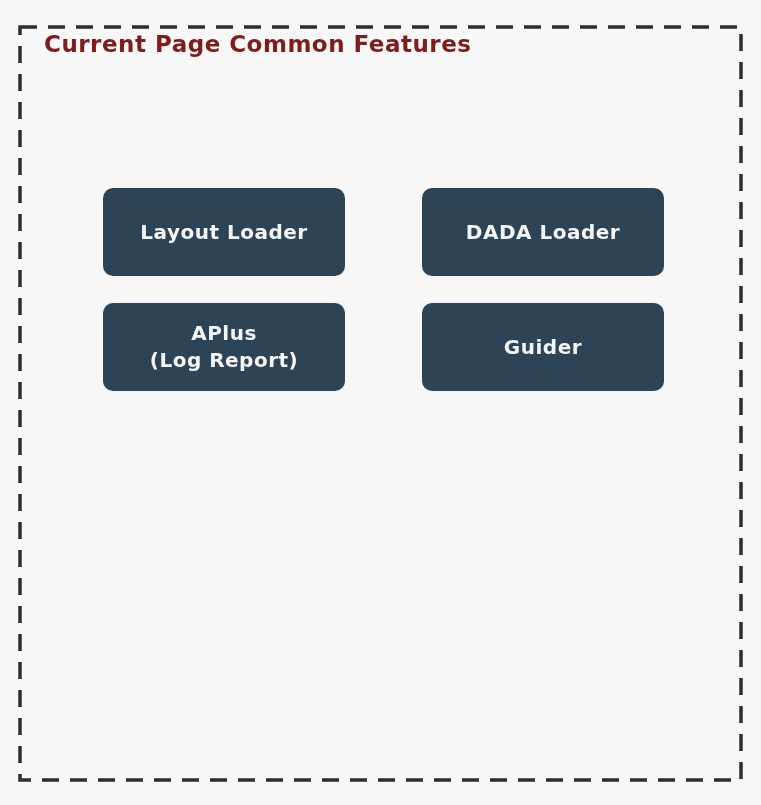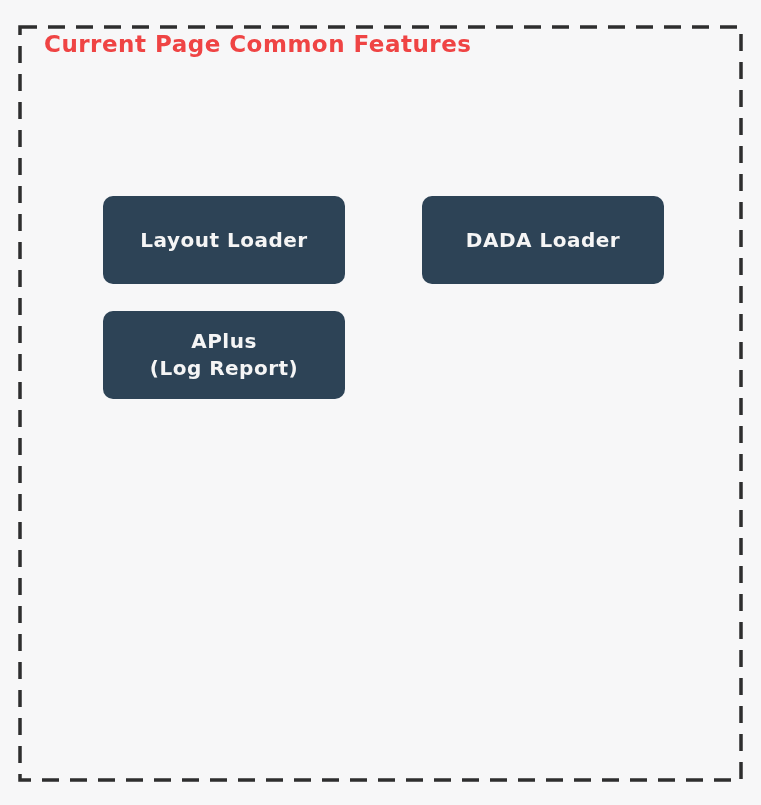--- a/index.html
+++ b/index.html
@@ -26,28 +26,28 @@
     width: 761px;
     height: 805px;
     pointer-events: none;
   }
   .diagram-title {
     position: absolute;
     left: 44px;
     top: 31px;
     font-size: 23px;
     font-weight: bold;
-    color: #ef4444;
+    color: #7f1d1d;
     letter-spacing: 0.5px;
     white-space: nowrap;
   }
   .node-grid {
     position: absolute;
     left: 103px;
-    top: 196px;
+    top: 188px;
     display: grid;
     grid-template-columns: 242px 242px;
     column-gap: 77px;
     row-gap: 27px;
     grid-auto-rows: 88px;
   }
   .node {
     background: #2d4356;
     border-radius: 10px;
     display: flex;
@@ -71,15 +71,16 @@
     <rect x="20" y="27" width="721" height="753" fill="none" stroke="#2e2e2e" stroke-width="3.5" stroke-dasharray="17 11"></rect>
   </svg>
 
   <div class="diagram-title">Current Page Common Features</div>
 
   <div class="node-grid">
     <div class="node">Layout Loader</div>
     <div class="node">DADA Loader</div>
     <div class="node">APlus
 (Log Report)</div>
+    <div class="node">Guider</div>
   </div>
 
 </div>
 
 </body></html>

